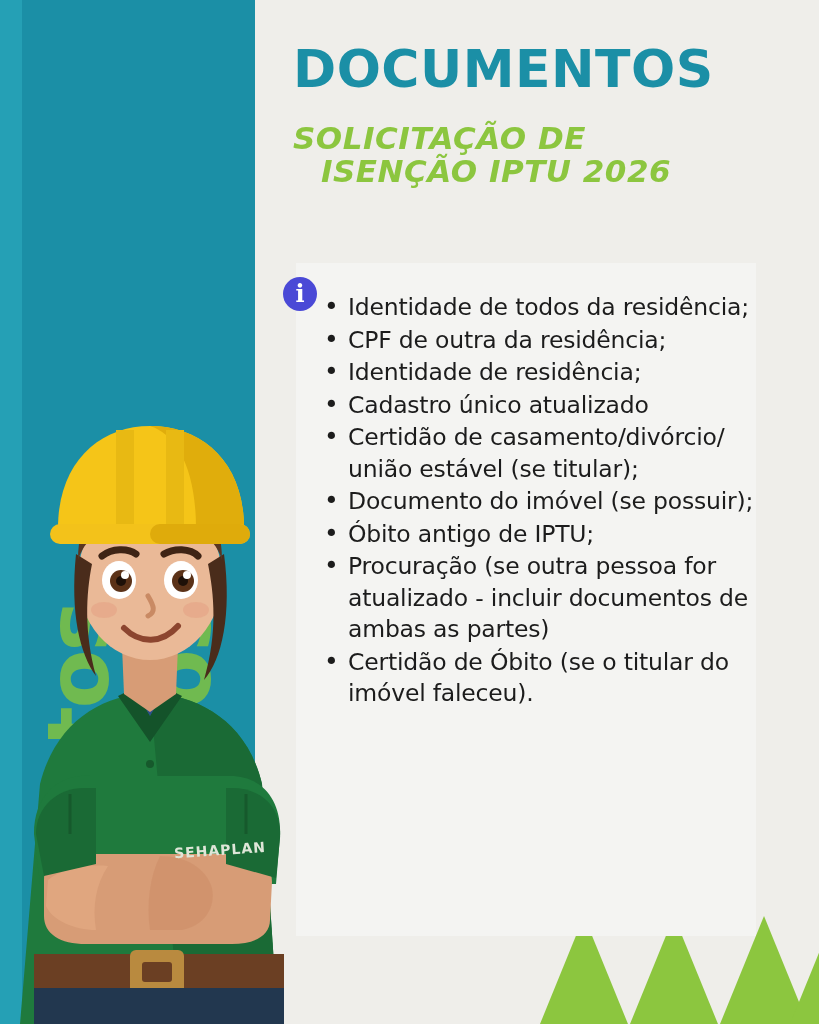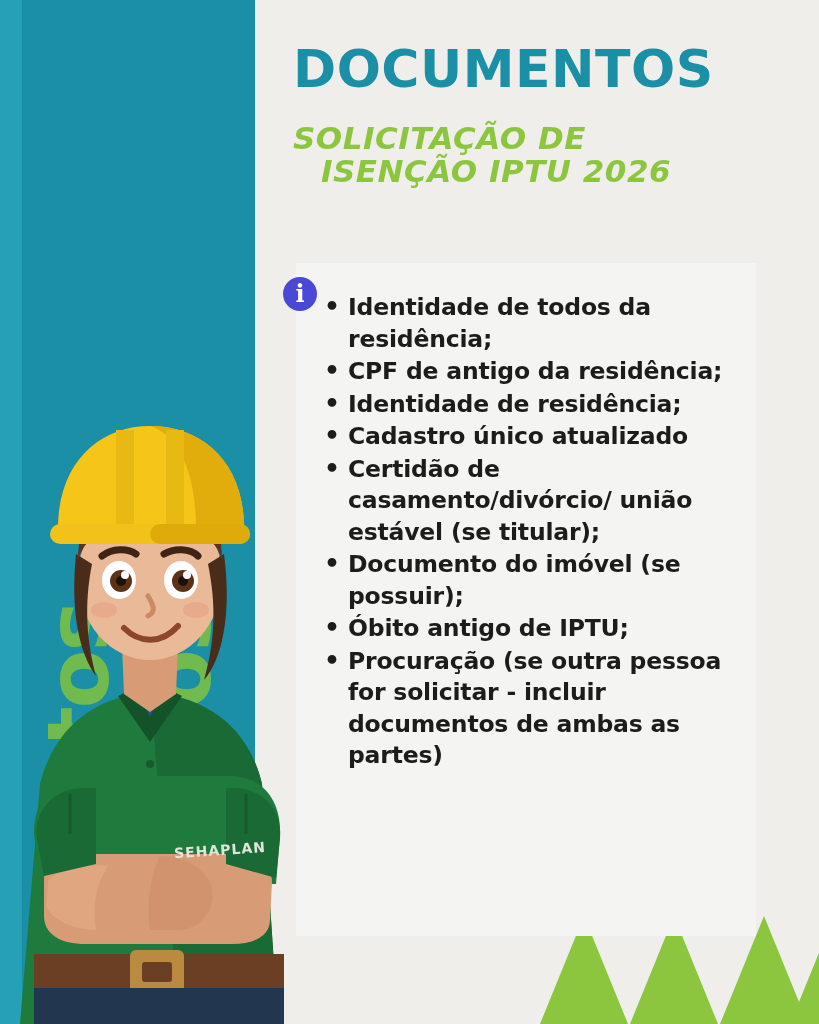--- a/index.html
+++ b/index.html
@@ -120,21 +120,20 @@
   }
   .doc-list li {
     position: relative;
     color: #1c1c1c;
     font-family: "DejaVu Sans", sans-serif;
     font-size: 23.5px;
     line-height: 31.5px;
     padding-left: 26px;
     margin-bottom: 1px;
     letter-spacing: -0.2px;
-    font-weight: bold;
   }
   .doc-list li::before {
     content: "\2022";
     position: absolute;
     left: 2px;
     top: -1px;
     font-size: 25px;
     line-height: 31.5px;
     color: #1c1c1c;
   }
@@ -192,27 +191,28 @@
     <div class="subtitle-line">SOLICITAÇÃO DE</div>
     <div class="subtitle-line" style="margin-top:0;margin-left:28px;">ISENÇÃO IPTU 2026</div>
   </div>
 
   <div class="card"></div>
 
   <div class="info-icon">i</div>
 
   <ul class="doc-list">
     <li>Identidade de todos da residência;</li>
-    <li>CPF de antigo da residência;</li>
+    <li>CPF de outra da residência;</li>
     <li>Identidade de residência;</li>
     <li>Cadastro único atualizado</li>
     <li>Certidão de casamento/divórcio/ união estável (se titular);</li>
     <li>Documento do imóvel (se possuir);</li>
     <li>Óbito antigo de IPTU;</li>
-    <li>Procuração (se outra pessoa for solicitar - incluir documentos de ambas as partes)</li>
+    <li>Procuração (se outra pessoa for atualizado - incluir documentos de ambas as partes)</li>
+    <li>Certidão de Óbito (se o titular do imóvel faleceu).</li>
   </ul>
 
   <div class="character">
     <svg class="char-svg" viewBox="0 0 330 660" xmlns="http://www.w3.org/2000/svg">
 
       <path d="M40 420 C55 360 100 330 150 330 C200 330 248 360 262 420 L278 660 L20 660 Z" fill="#1f7a3d"></path>
 
       <path d="M150 330 C200 330 248 360 262 420 L278 660 L180 660 Z" fill="#1a6a35"></path>
 
       <path d="M118 332 L150 378 L182 332 L166 324 L150 352 L134 324 Z" fill="#14532a"></path>

